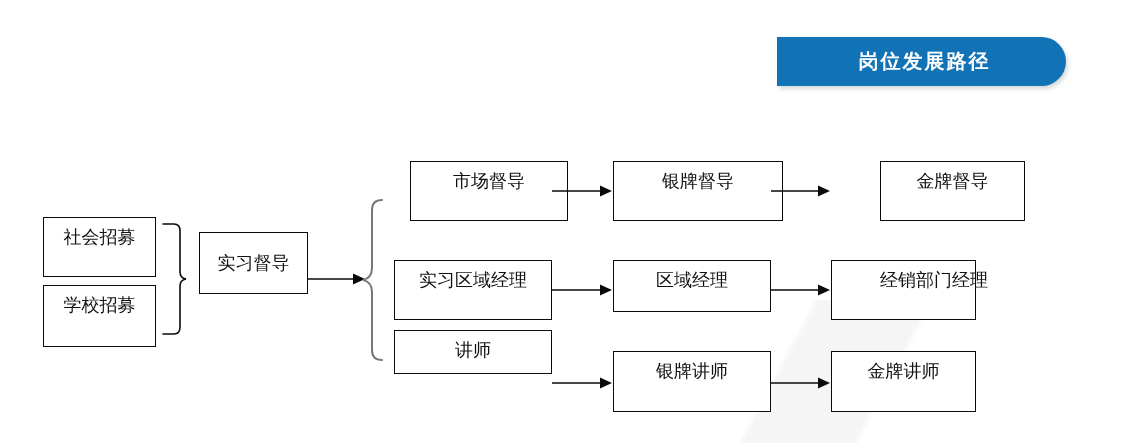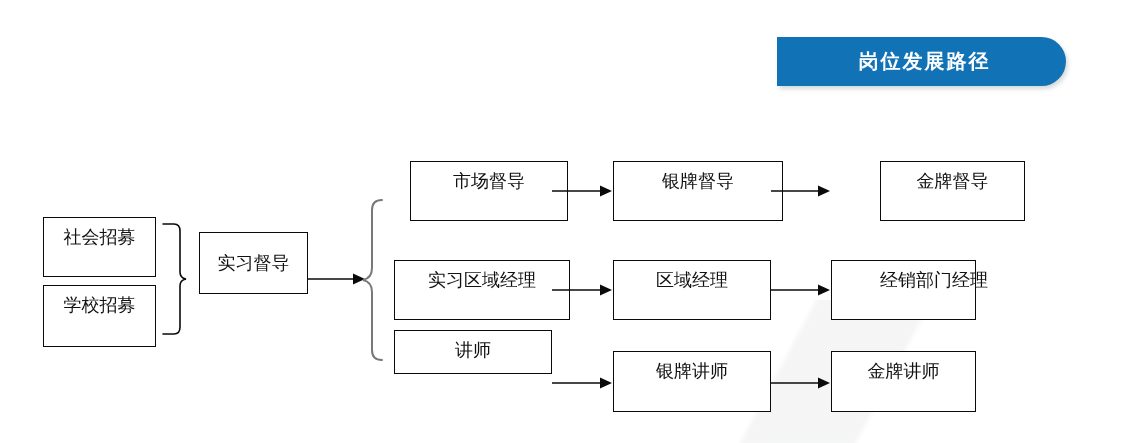--- a/index.html
+++ b/index.html
@@ -141,32 +141,32 @@
     <svg width="61" height="22" viewBox="0 0 61 22">
       <line x1="0" y1="11" x2="47" y2="11" stroke="#0a0a0a" stroke-width="1.6"></line>
       <polygon points="47,5.5 59,11 47,16.5" fill="#0a0a0a"></polygon>
     </svg>
   </div>
 
   <div class="node top" style="left:880px; top:161px; width:145px; height:60px;">
     <span class="node-label">金牌督导</span>
   </div>
 
-  <div class="node top" style="left:394px; top:260px; width:176px; height:60px;">
+  <div class="node top" style="left:394px; top:260px; width:158px; height:60px;">
     <span class="node-label">实习区域经理</span>
   </div>
 
   <div class="connector" style="left:552px; top:279px; width:62px; height:22px;">
     <svg width="62" height="22" viewBox="0 0 62 22">
       <line x1="0" y1="11" x2="48" y2="11" stroke="#0a0a0a" stroke-width="1.6"></line>
       <polygon points="48,5.5 60,11 48,16.5" fill="#0a0a0a"></polygon>
     </svg>
   </div>
 
-  <div class="node top" style="left:613px; top:260px; width:158px; height:60px;">
+  <div class="node top" style="left:613px; top:260px; width:158px; height:52px;">
     <span class="node-label">区域经理</span>
   </div>
 
   <div class="connector" style="left:771px; top:279px; width:61px; height:22px;">
     <svg width="61" height="22" viewBox="0 0 61 22">
       <line x1="0" y1="11" x2="47" y2="11" stroke="#0a0a0a" stroke-width="1.6"></line>
       <polygon points="47,5.5 59,11 47,16.5" fill="#0a0a0a"></polygon>
     </svg>
   </div>
 

